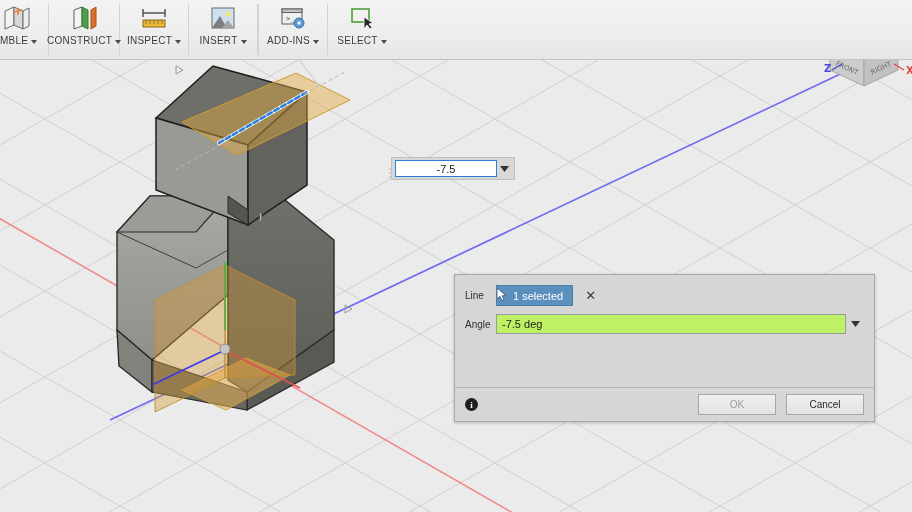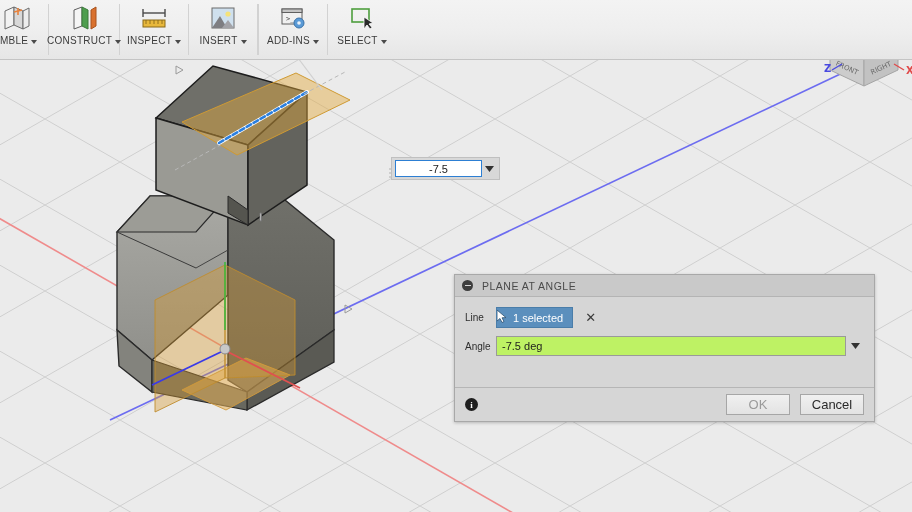--- a/index.html
+++ b/index.html
@@ -79,21 +79,21 @@
     border-left: 3.5px solid transparent;
     border-right: 3.5px solid transparent;
     border-top: 4px solid #4a4a4a;
     position: relative; top: 1px;
   }
 
   
   #float-input {
     position: absolute;
     left: 391px; top: 157px;
-    width: 109px; height: 23px;
+    width: 124px; height: 23px;
     background: #d8d8d8;
     border: 1px solid #c0c0c0;
     display: flex;
     align-items: center;
     padding: 0 3px;
     z-index: 30;
   }
   #float-input .fi-box {
     flex: 1;
     height: 17px;
@@ -217,24 +217,24 @@
     font-size: 9px;
     font-weight: bold;
     display: flex;
     align-items: center;
     justify-content: center;
     font-family: "Liberation Serif", serif;
     cursor: pointer;
   }
   .footer-spacer { flex: 1; }
   .dlg-btn {
-    width: 64px; height: 21px;
+    width: 78px; height: 21px;
     border: 1px solid #a6a6a6;
     background: linear-gradient(to bottom,#f0f0f0,#e3e3e3);
-    font-size: 13px;
+    font-size: 10px;
     display: flex;
     align-items: center;
     justify-content: center;
     cursor: pointer;
     margin-left: 10px;
     color: #2a2a2a;
   }
   .dlg-btn.dim { color: #9a9a9a; }
 </style>
 </head>
@@ -471,24 +471,20 @@
     <div class="fi-box">-7.5</div>
     <div class="fi-caret">
       <svg width="9" height="6" viewBox="0 0 9 6">
           <polygon points="0,0 9,0 4.5,6" fill="#333"></polygon>
         </svg>
     </div>
   </div>
 
   <div id="dialog">
 
-    <div id="dlg-header">
-      <span class="collapse-dot"></span>
-      <span id="dlg-title">PLANE AT ANGLE</span>
-    </div>
 
     <div id="dlg-body">
 
       <div class="dlg-row">
         <span class="dlg-label">Line</span>
         <span class="sel-chip">
           <span>
             <svg width="11" height="13" viewBox="0 0 11 13">
               <polygon points="0,0 0,11 3,8.5 5,12.5 7,11.5 5,7.8 9,7.6" fill="#ffffff" stroke="#2c4f6e" stroke-width="0.8"></polygon>
             </svg>

